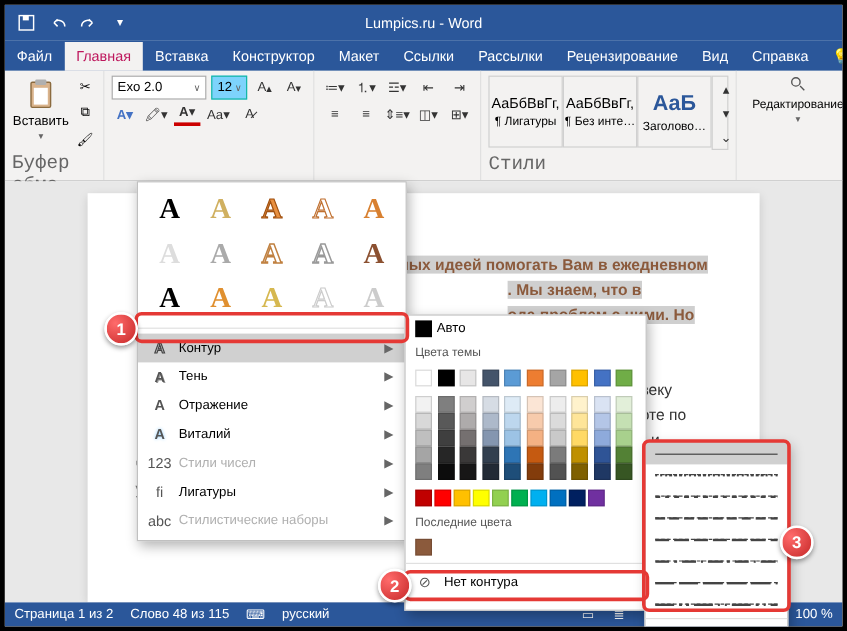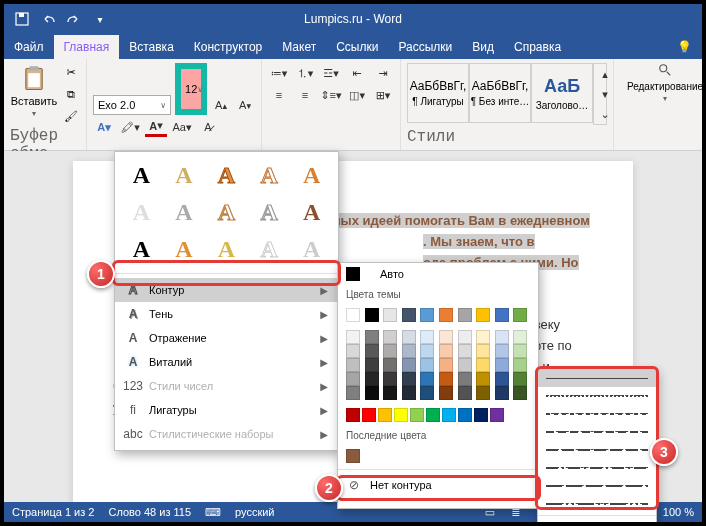--- a/index.html
+++ b/index.html
@@ -11,36 +11,36 @@
   .tb-left { display: flex; align-items: center; gap: 10px; padding-left: 10px; }
   .tb-icon { width: 16px; height: 16px; display: flex; align-items: center; justify-content: center; fill: #fff; }
   .tb-center { position: absolute; left: 50%; transform: translateX(-50%); white-space: nowrap; }
   .tb-right { position: absolute; right: 0; display: flex; align-items: center; }
   .tb-user { display: flex; align-items: center; gap: 6px; padding: 0 8px; }
   .avatar { width: 18px; height: 18px; background: #8b5a3c; border-radius: 2px; }
   .tb-btn { width: 44px; height: 30px; display: flex; align-items: center; justify-content: center; }
 
   .tabbar { height: 25px; background: #2b579a; display: flex; align-items: flex-end; font-size: 12px; color: #fff; }
   .tab { padding: 5px 10px; cursor: pointer; }
-  .tab.active { background: #f3f2f1; color: #8b5cf6; }
+  .tab.active { background: #f3f2f1; color: #be185d; }
   .tab-right { margin-left: auto; display: flex; }
   .tab-right .tab { display: flex; align-items: center; gap: 4px; }
 
   .ribbon { height: 92px; background: #f3f2f1; border-bottom: 1px solid #d0d0d0; display: flex; font-size: 11px; }
   .rgroup { border-right: 1px solid #e0e0e0; padding: 4px 6px; display: flex; flex-direction: column; justify-content: space-between; }
   .rgroup-label { text-align: left; color: #666; font-size: 16px; padding-top: 2px; font-family: Liberation Mono, monospace; }
   .rbody { display: flex; flex-direction: column; gap: 2px; }
   .clipboard-body { display: flex; gap: 4px; }
   .paste-btn { display: flex; flex-direction: column; align-items: center; gap: 2px; width: 48px; cursor: pointer; padding: 2px; }
   .paste-icon { width: 28px; height: 28px; }
   .clip-mini { display: flex; flex-direction: column; gap: 4px; }
   .mini-btn { width: 18px; height: 18px; display: flex; align-items: center; justify-content: center; cursor: pointer; }
   .font-row1 { display: flex; gap: 4px; align-items: flex-end; }
   .font-name { width: 85px; height: 20px; border: 1px solid #ababab; background: #fff; font-size: 11px; padding: 2px 4px; display: flex; align-items: center; justify-content: space-between; }
-  .font-size { width: 32px; height: 20px; border: 6px solid #14b8a6; background: #fca5a5; font-size: 11px; padding: 20px 4px; display: flex; align-items: center; justify-content: space-between; }
+  .font-size { width: 32px; height: 20px; border: 1px solid #14b8a6; background: #7dd3fc; font-size: 11px; padding: 8px 4px; display: flex; align-items: center; justify-content: space-between; }
   .rb-icon { width: 22px; height: 20px; display: flex; align-items: center; justify-content: center; cursor: pointer; color: #333; font-size: 11px; }
   .styles-body { display: flex; gap: 0; }
   .style-item { width: 62px; height: 60px; border: 1px solid #d0d0d0; display: flex; flex-direction: column; align-items: center; justify-content: center; cursor: pointer; font-size: 10px; }
   .style-preview { font-size: 12px; margin-bottom: 3px; }
   .style-preview.large { font-size: 18px; font-weight: bold; color: #2b579a; }
   .edit-body { display: flex; flex-direction: column; align-items: center; width: 90px; gap: 2px; }
   .edit-body svg { width: 14px; height: 14px; }
 
   .document { position: absolute; top: 147px; left: 0; right: 0; bottom: 20px; background: #e8e8e8; display: flex; justify-content: center; padding-top: 10px; }
   .page { width: 560px; background: #fff; box-shadow: 0 2px 8px rgba(0,0,0,0.15); padding: 50px 40px; font-size: 13px; line-height: 1.6; color: #333; }
@@ -51,21 +51,21 @@
   .fx-a { font-size: 24px; font-weight: bold; font-family: Georgia, serif; text-align: center; cursor: pointer; }
   .fx-sep { height: 1px; background: #e0e0e0; }
   .fx-menu { padding: 4px 0; }
   .fx-item { display: flex; align-items: center; padding: 4px 10px; gap: 8px; cursor: pointer; }
   .fx-item.highlighted-item { background: #d0d0d0; }
   .fx-item .arrow { margin-left: auto; color: #666; font-size: 10px; }
   .fx-icon { width: 16px; height: 16px; display: flex; align-items: center; justify-content: center; color: #555; font-size: 12px; }
   .disabled { color: #b0b0b0; }
 
   .kontur-submenu { position: absolute; top: 258px; left: 333px; width: 202px; background: #fff; border: 1px solid #c0c0c0; box-shadow: 2px 4px 10px rgba(0,0,0,0.3); z-index: 11; font-size: 11px; }
-  .auto-row { display: flex; align-items: center; padding: 4px 8px; gap: 20px; cursor: pointer; }
+  .auto-row { display: flex; align-items: center; padding: 4px 8px; gap: 4px; cursor: pointer; }
   .auto-sw { width: 14px; height: 14px; background: #000; }
   .color-head { padding: 4px 8px; color: #555; font-size: 10px; }
   .theme-colors { display: grid; grid-template-columns: repeat(10, 1fr); gap: 2px; padding: 4px 8px; }
   .theme-colors.shades { row-gap: 0; }
   .sw { width: 14px; height: 14px; border: 1px solid rgba(0,0,0,0.15); cursor: pointer; }
   .std-colors { display: flex; gap: 2px; padding: 4px 8px; }
   .recent-colors { display: flex; gap: 2px; padding: 4px 8px; }
   .sub-item { display: flex; align-items: center; padding: 5px 8px; gap: 8px; cursor: pointer; }
   .sub-sep { height: 1px; background: #e0e0e0; margin: 2px 0; }
 
@@ -116,20 +116,21 @@
   </div>
 
   <div class="tabbar">
     <div class="tab">Файл</div>
     <div class="tab active">Главная</div>
     <div class="tab">Вставка</div>
     <div class="tab">Конструктор</div>
     <div class="tab">Макет</div>
     <div class="tab">Ссылки</div>
     <div class="tab">Рассылки</div>
+    <div class="tab">Рецензирование</div>
     <div class="tab">Вид</div>
     <div class="tab">Справка</div>
     <div class="tab-right">
       <div class="tab">
             <span>💡</span>
           </div>
 
     </div>
   </div>
 

